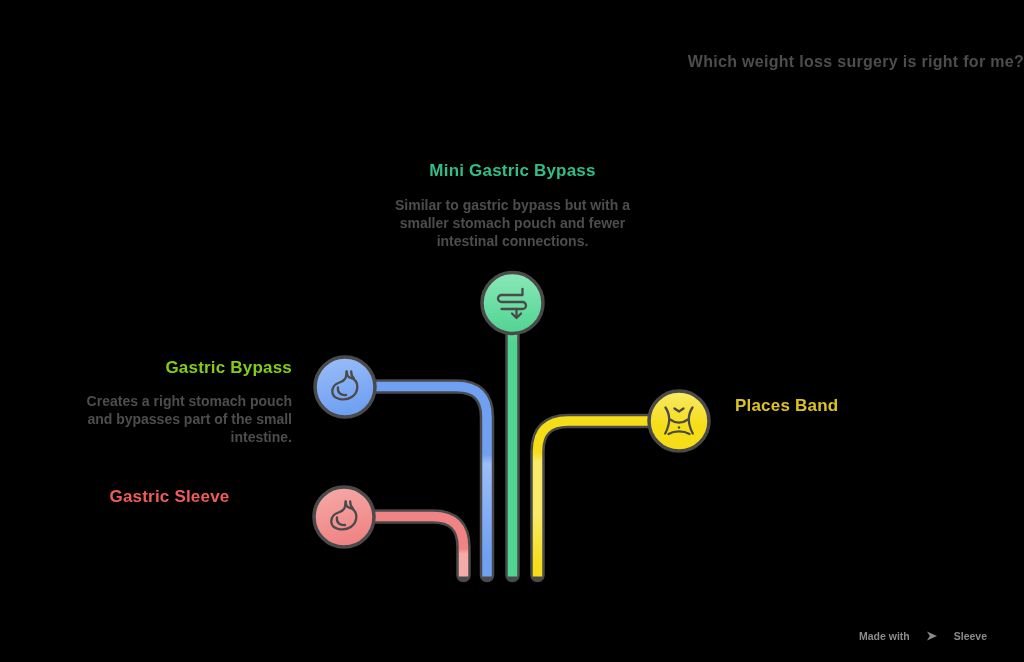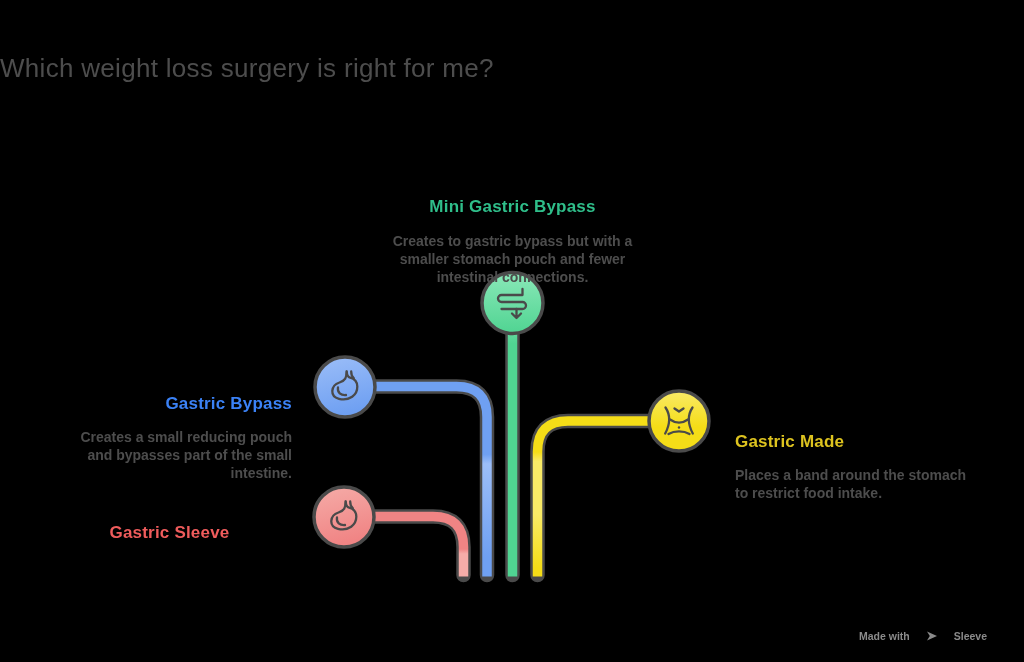--- a/index.html
+++ b/index.html
@@ -6,28 +6,28 @@
     --background:#000; --outline:#4A4A4A; --title-text:#4D4D4D; --body-text:#4D4D4D;
     --watermark-text:#8A8A8A;
     --green:#50D492; --green-light:#8AE8B8;
     --blue:#6FA0F2; --blue-light:#9CBEF8;
     --red:#F08484; --red-light:#F5ACA8;
     --yellow:#F5DD17; --yellow-light:#F9EA67;
   }
   *{box-sizing:border-box; margin:0; padding:0;}
   body{background:var(--background); font-family:"Liberation Sans", sans-serif;}
   .canvas{position:relative; width:1024px; height:662px; background:var(--background); overflow:hidden;}
-  .title{position:absolute; top:53px; left:0; right:0; text-align:left;
-         font-size:26px; font-weight:400; letter-spacing:.3px; color:var(--title-text);}
+  .title{position:absolute; top:53px; left:0; right:0; text-align:right;
+         font-size:16px; font-weight:700; letter-spacing:.3px; color:var(--title-text);}
   .diagram{position:absolute; inset:0; width:1024px; height:662px;}
   .ol{stroke:var(--outline); stroke-width:14.5; fill:none; stroke-linecap:round; stroke-linejoin:round;}
   .cl{stroke-width:9.5; fill:none; stroke-linecap:butt; stroke-linejoin:round;}
   .node{stroke:var(--outline); stroke-width:3.5;}
   .icon path{stroke:var(--outline); stroke-width:2.3; fill:none; stroke-linecap:round; stroke-linejoin:round;}
-  .branch{position:absolute;margin-top:36px;}
+  .branch{position:absolute;}
   .branch-title{font-size:17px; font-weight:700; letter-spacing:.2px; line-height:20px;}
   .branch-desc{margin-top:15px; font-size:14px; font-weight:600; color:var(--body-text); line-height:1.28;}
   .branch-mini{left:382px; top:161px; width:261px; text-align:center;}
   .branch-mini .branch-desc{margin-top:16px;}
   .branch-bypass{left:72px; top:358px; width:220px; text-align:right;}
   .branch-sleeve{left:47px; top:487px; width:245px; text-align:right;}
   .branch-band{left:735px; top:396px; width:245px; text-align:left;}
   .watermark{position:absolute; right:37px; bottom:20px; display:flex; align-items:center; gap:16px;
              font-size:10.5px; font-weight:700; color:var(--watermark-text);}
   .watermark svg{display:block;}
@@ -134,35 +134,34 @@
         <path d="M-4.5 -12.5 L0 -9.5 L4.5 -12.5"></path>
         <path d="M-9 -1.5 C-3.5 2.5 3.5 2.5 9 -1.5"></path>
         <path d="M-10.5 13 C-4.5 9.5 4.5 9.5 10.5 13"></path>
         <circle cx="0" cy="6.5" r="1.2" fill="var(--outline)" stroke="none"></circle>
       </g>
     </g>
   </svg>
 
   <div class="branch branch-mini">
     <div class="branch-title" style="color: rgb(47, 190, 138);">Mini Gastric Bypass</div>
-    <div class="branch-desc">Creates to gastric bypass but with a smaller stomach pouch and fewer intestinal connections.</div>
+    <div class="branch-desc">Similar to gastric bypass but with a smaller stomach pouch and fewer intestinal connections.</div>
   </div>
 
   <div class="branch branch-bypass">
-    <div class="branch-title" style="color: #3b82f6;">Gastric Bypass</div>
-    <div class="branch-desc">Creates a small reducing pouch and bypasses part of the small intestine.</div>
+    <div class="branch-title" style="color: #84cc16;">Gastric Bypass</div>
+    <div class="branch-desc">Creates a right stomach pouch and bypasses part of the small intestine.</div>
   </div>
 
   <div class="branch branch-sleeve">
     <div class="branch-title" style="color: rgb(239, 92, 92); text-align: center;">Gastric Sleeve</div>
   </div>
 
   <div class="branch branch-band">
-    <div class="branch-title" style="color: rgb(221, 195, 31);">Gastric Made</div>
-    <div class="branch-desc">Places a band around the stomach to restrict food intake.</div>
+    <div class="branch-title" style="color: rgb(221, 195, 31);">Places Band</div>
   </div>
 
   <div class="watermark">
     <span>Made with</span>
     <svg width="12" height="12" viewBox="0 0 12 12">
       <path d="M1 1.5 L11 6 L1 10.5 L3.8 6 Z" fill="var(--watermark-text)"></path>
     </svg>
     <span>Sleeve</span>
   </div>
 

